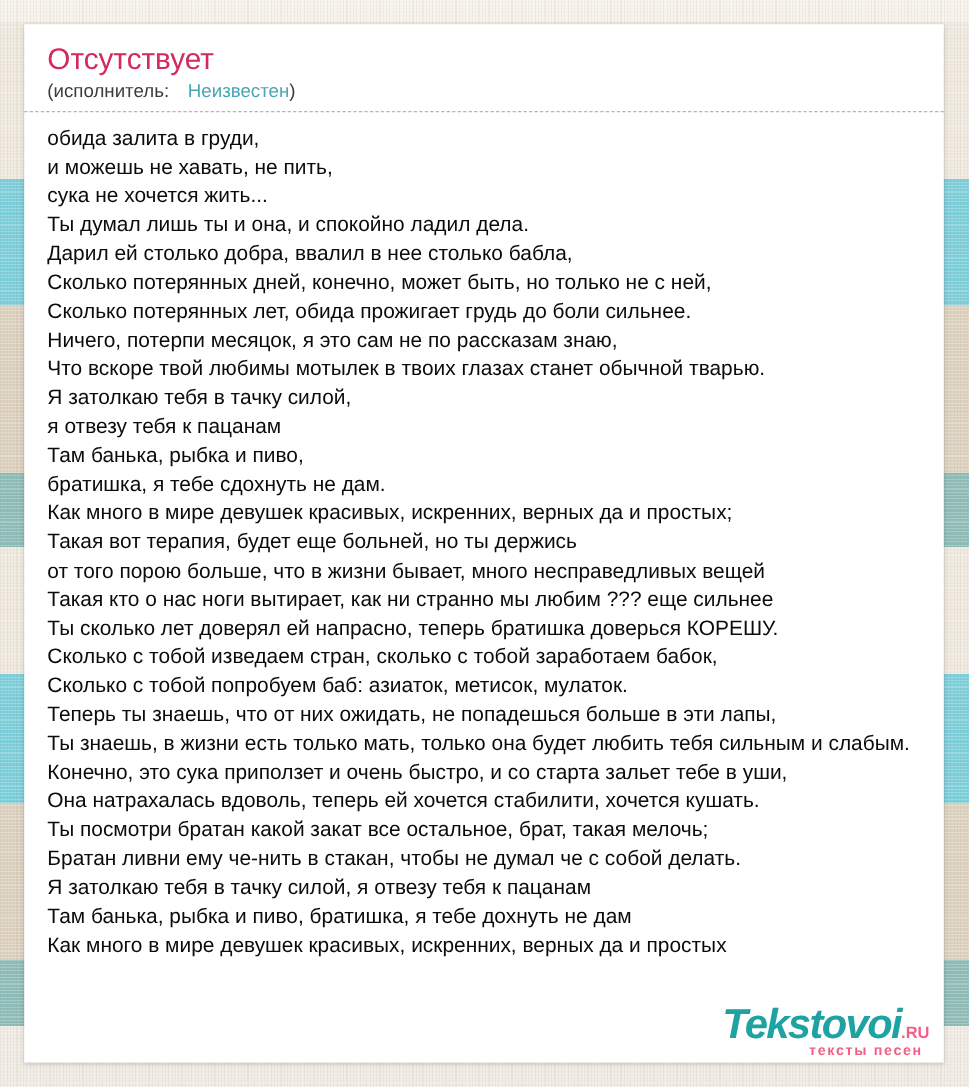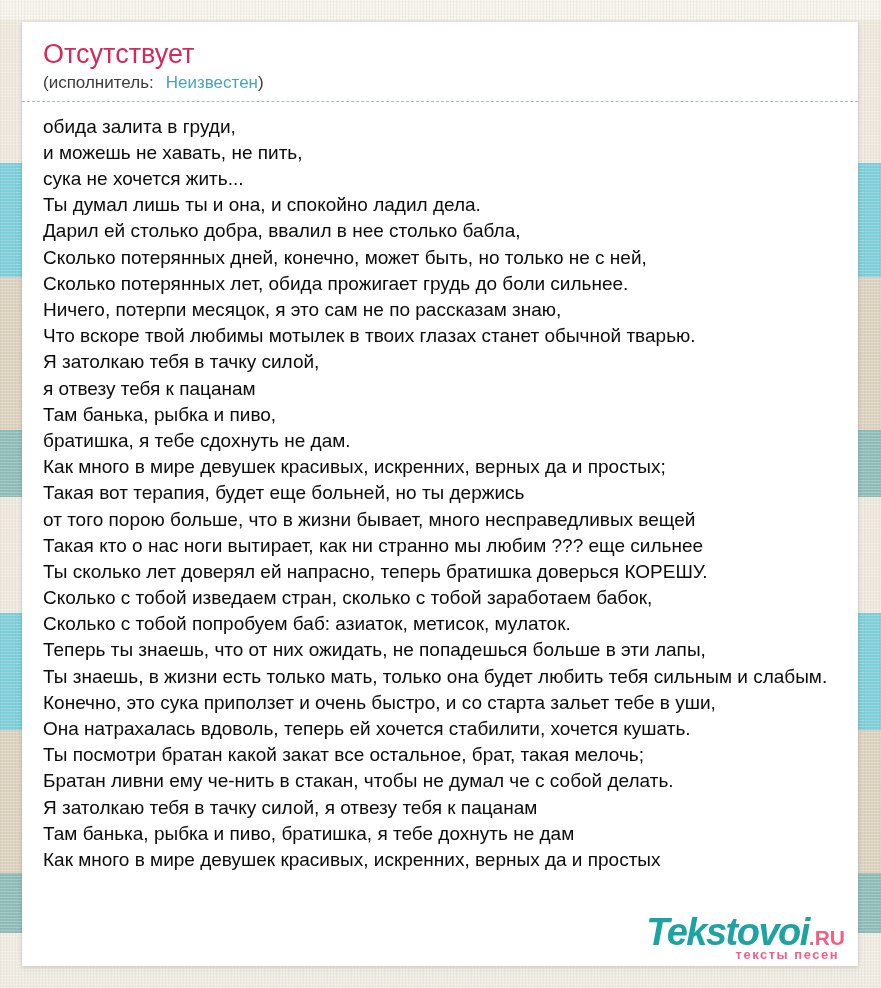--- a/index.html
+++ b/index.html
@@ -63,21 +63,21 @@
   }
   .artist-line {
     margin-top: 3px;
     font-size: 17px;
     color: #3b3b3b;
   }
   .artist-link {
     color: var(--artist-link-teal, #4aa4b4);
     text-decoration: none;
     cursor: pointer;
-    margin-left: 12px;
+    margin-left: 17px;
   }
 
   .lyrics {
     padding: 12px 0 0 21px;
     font-size: 19px;
     line-height: 26.2px;
     color: #0b0b0b;
     white-space: nowrap;
   }
   .lyrics-line { height: 26.2px; }
@@ -92,21 +92,21 @@
   }
   .logo-main { white-space: nowrap; }
   .logo-brand {
     font-size: 38px;
     font-weight: bold;
     letter-spacing: -1.5px;
     color: var(--logo-teal, #1ea2a2);
     font-style: italic;
   }
   .logo-domain {
-    font-size: 21px;
+    font-size: 15px;
     font-weight: bold;
     color: var(--logo-pink, #f25f86);
   }
   .logo-tagline {
     font-size: 13px;
     font-weight: bold;
     letter-spacing: 1.5px;
     color: var(--logo-pink, #f25f86);
     margin-top: -3px;
     padding-right: 6px;

